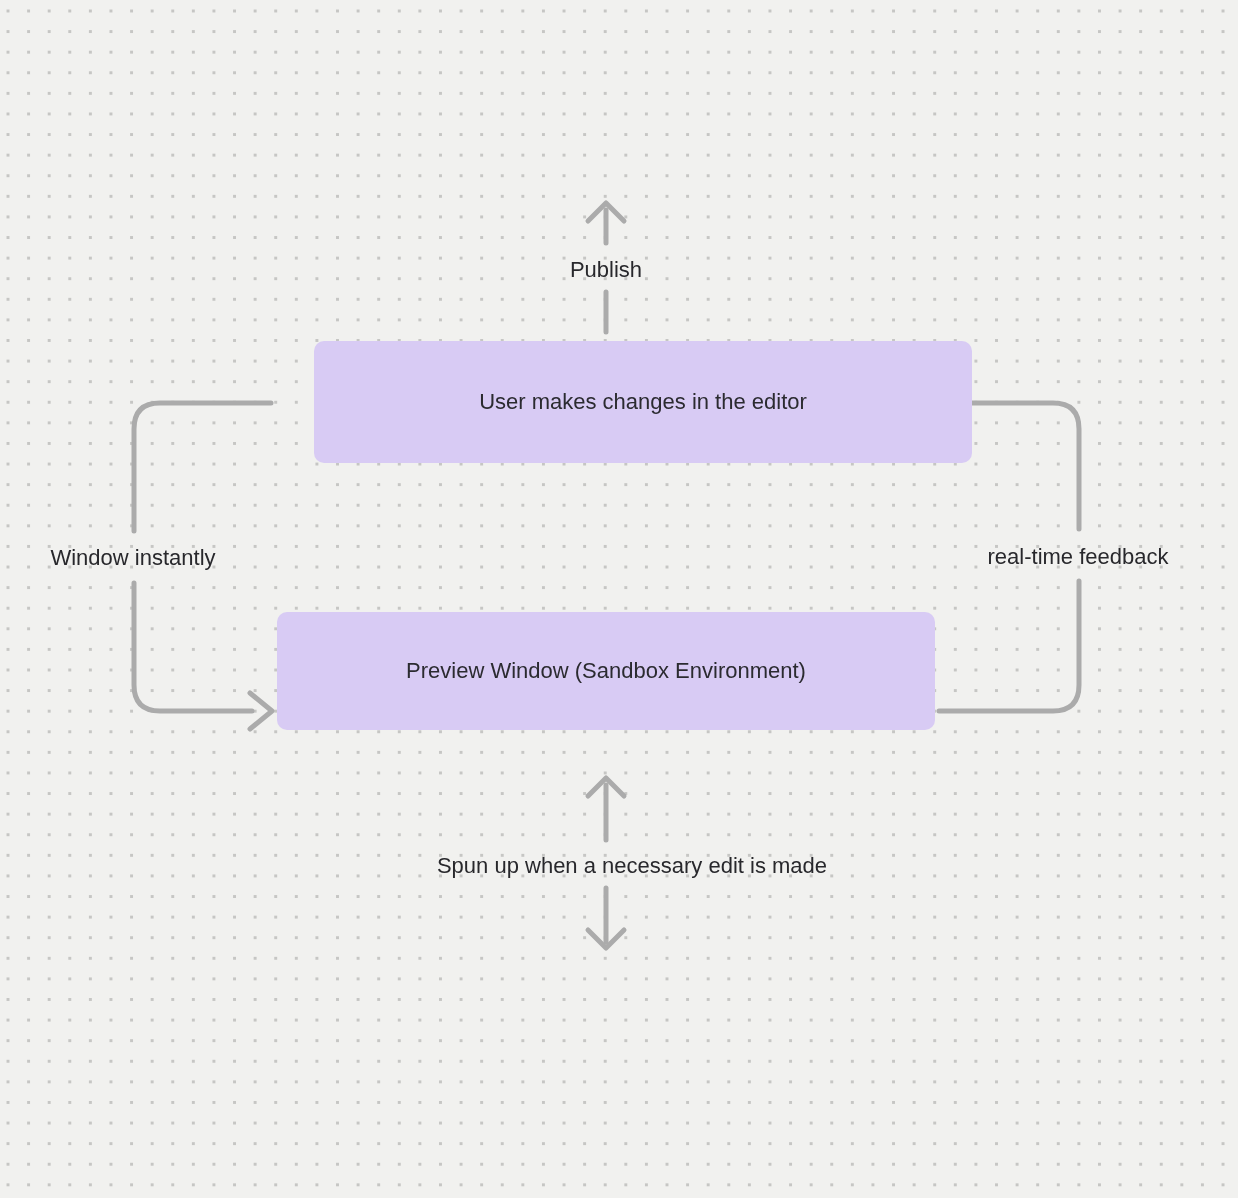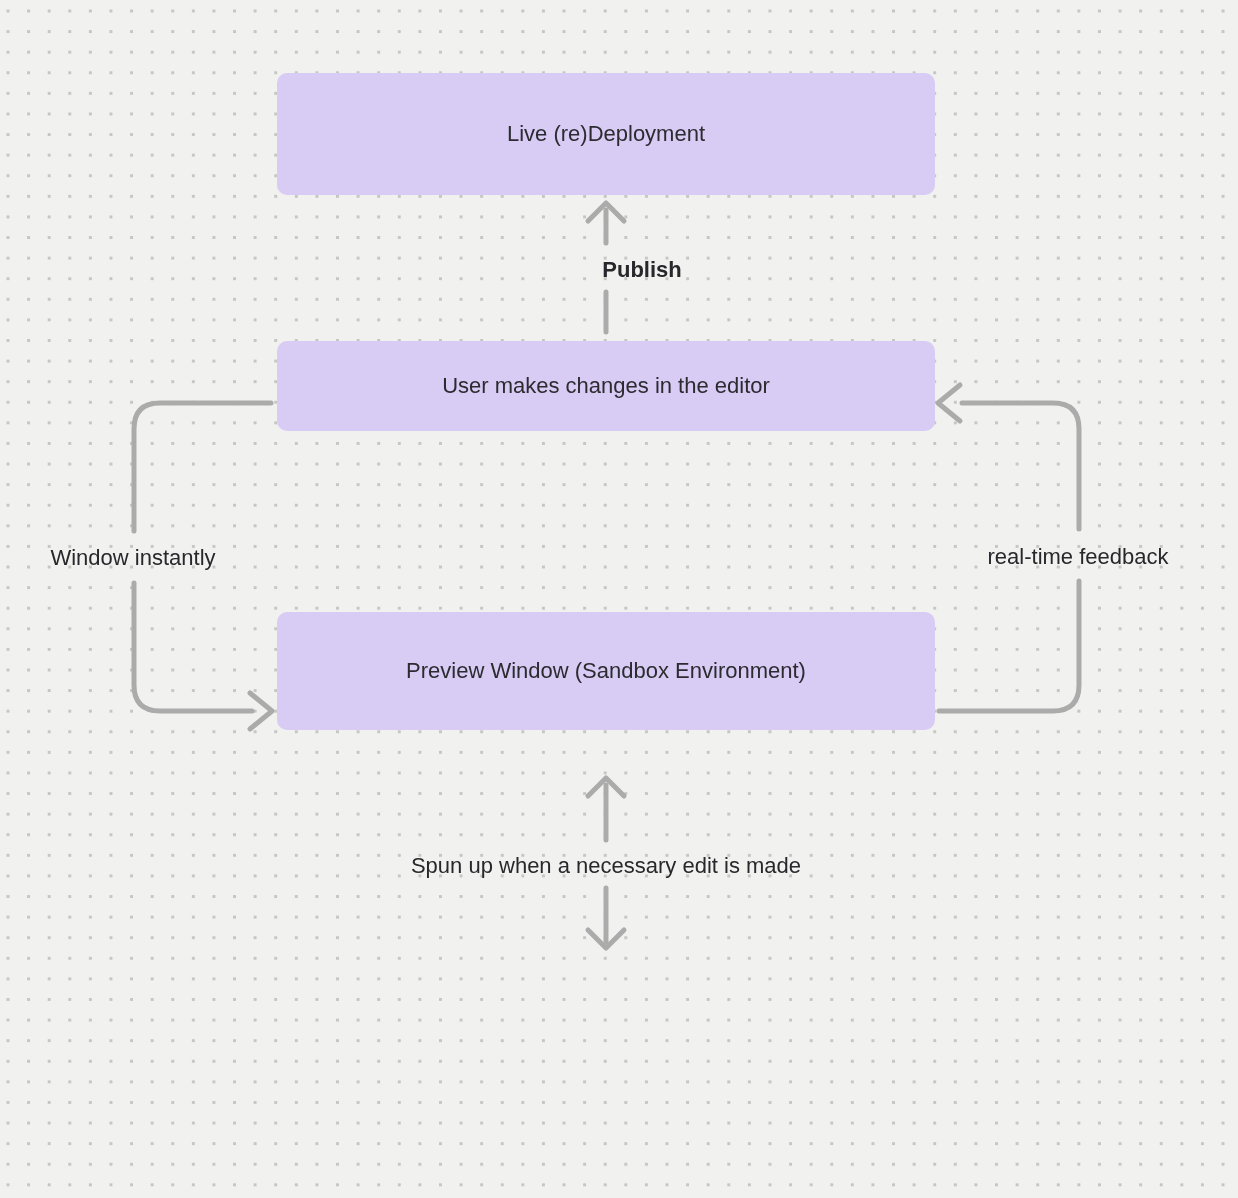--- a/index.html
+++ b/index.html
@@ -39,34 +39,34 @@
     border-radius: 10px;
     display: flex;
     align-items: center;
     justify-content: center;
     text-align: center;
     color: #2b2b30;
     font-size: 22px;
     line-height: 1.25;
   }
   .node-live     { top: 73px;  height: 122px; }
-  .node-editor   { top: 341px; height: 90px; }
+  .node-editor   { top: 341px; height: 122px; margin-left: 37px; }
   .node-preview  { top: 612px; height: 118px; }
   .node-dev      { top: 957px; height: 124px; }
   .edge-label {
     position: absolute;
     transform: translate(-50%, -50%);
     color: #28282c;
     font-size: 22px;
     white-space: nowrap;
   }
-  .label-publish  { left: 642px;  top: 270px; font-weight: bold; }
+  .label-publish  { left: 606px;  top: 270px; }
   .label-updates  { left: 133px;  top: 558px; }
   .label-realtime { left: 1078px; top: 557px; }
-  .label-spunup   { left: 606px;  top: 866px; }
+  .label-spunup   { left: 632px;  top: 866px; }
 </style>
 </head>
 <body>
 
 <div class="canvas">
 
   <svg class="arrow-layer" viewBox="0 0 1238 1198" xmlns="http://www.w3.org/2000/svg">
 
     <g>
       <path d="M606 243 V210"></path>
@@ -87,23 +87,20 @@
     </g>
 
     <g>
       <path d="M606 785 V840"></path>
       <path d="M588 796 L606 778 L624 796"></path>
       <path d="M606 888 V942"></path>
       <path d="M588 930 L606 948 L624 930"></path>
     </g>
   </svg>
 
-  <div class="node node-live">
-    <span>Live (re)Deployment</span>
-  </div>
 
   <div class="node node-editor">
     <span>User makes changes in the editor</span>
   </div>
 
   <div class="node node-preview">
     <span>Preview Window (Sandbox Environment)</span>
   </div>
 
 

